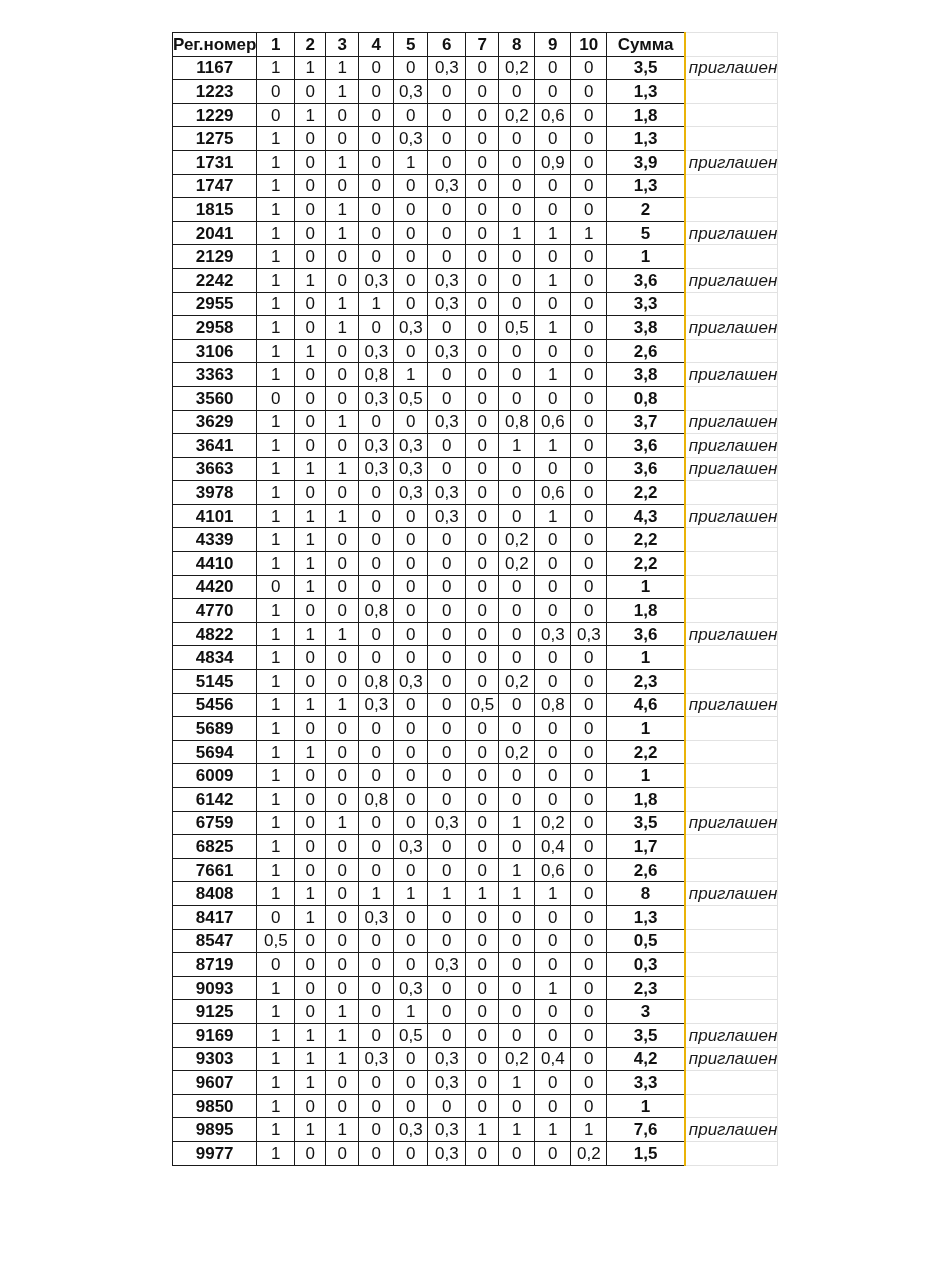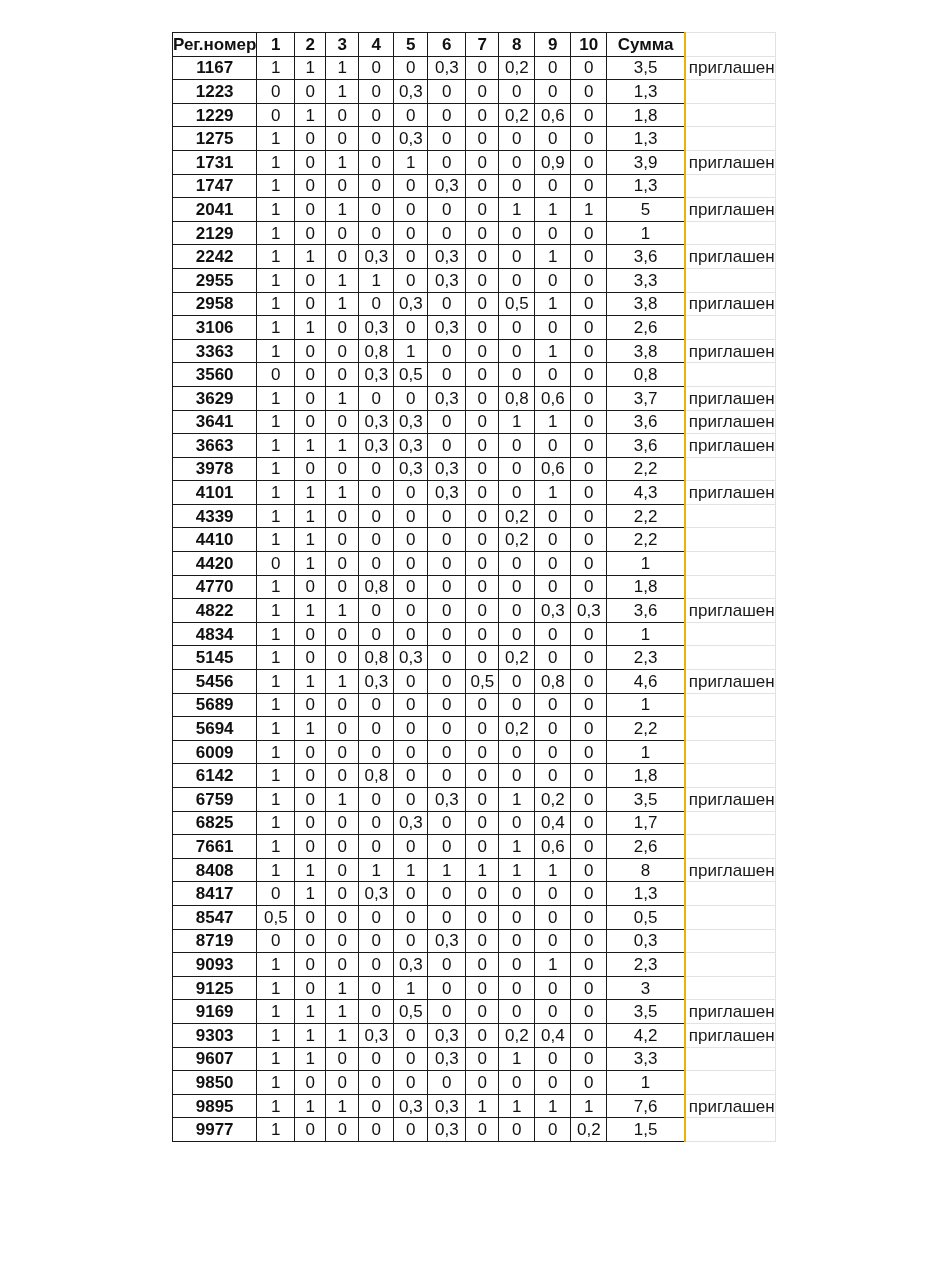--- a/index.html
+++ b/index.html
@@ -35,30 +35,31 @@
       vertical-align: middle;
       border: 1.5px solid #1a1a1a;
       white-space: nowrap;
       overflow: hidden;
       line-height: 1;
     }
     table.results td.reg {
       font-weight: bold;
     }
     table.results td.sum {
-      font-weight: normal;
+      font-weight: bold;
     }
     table.results tr.header td {
       font-weight: bold;
     }
     table.results td.status {
       border: 1px solid #e2e2e2;
       text-align: left;
       padding-left: 3px;
       color: #1a1a1a;
+      font-style: italic;
     }
     table.results tr td.sum {
       border-right: 2px solid #eab308;
     }
     col.c-reg { width: 80px; }
     col.c1 { width: 38px; }
     col.c2 { width: 31px; }
     col.c3 { width: 33px; }
     col.c4 { width: 35px; }
     col.c5 { width: 34px; }
@@ -191,20 +192,35 @@
         <td>0</td>
         <td>0,3</td>
         <td>0</td>
         <td>0</td>
         <td>0</td>
         <td>0</td>
         <td class="sum">1,3</td>
         <td class="status"></td>
       </tr>
       <tr>
+        <td class="reg">1815</td>
+        <td>1</td>
+        <td>0</td>
+        <td>1</td>
+        <td>0</td>
+        <td>0</td>
+        <td>0</td>
+        <td>0</td>
+        <td>0</td>
+        <td>0</td>
+        <td>0</td>
+        <td class="sum">2</td>
+        <td class="status"></td>
+      </tr>
+      <tr>
         <td class="reg">2041</td>
         <td>1</td>
         <td>0</td>
         <td>1</td>
         <td>0</td>
         <td>0</td>
         <td>0</td>
         <td>0</td>
         <td>1</td>
         <td>1</td>

